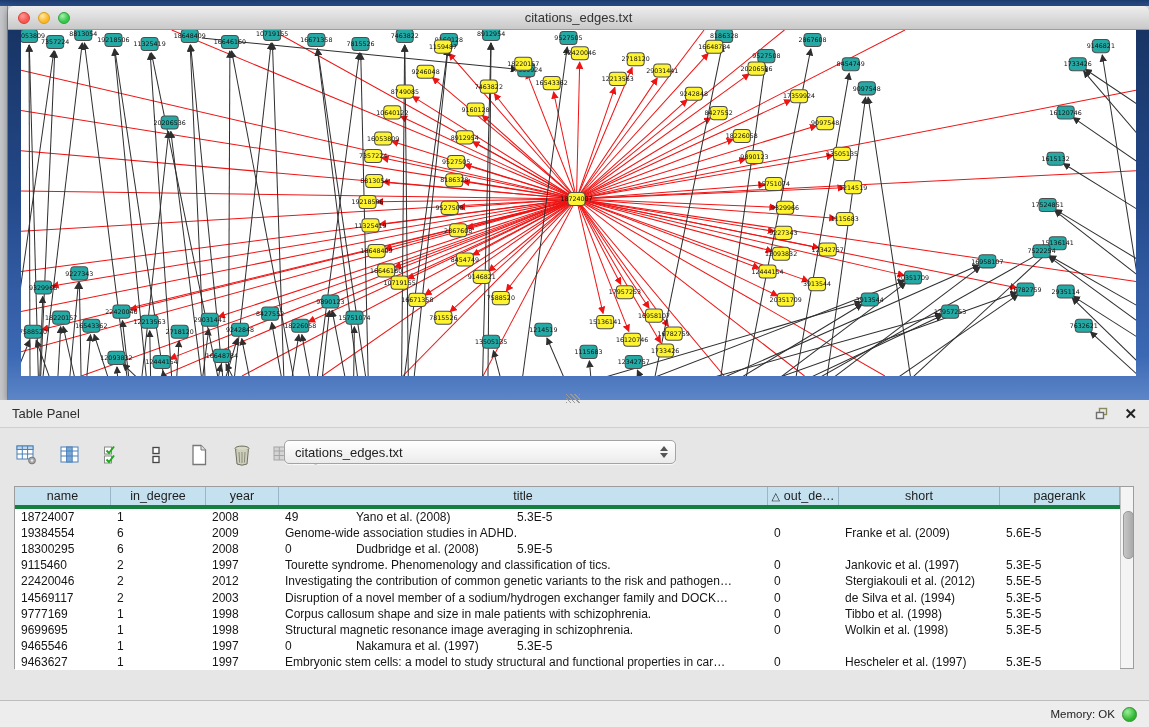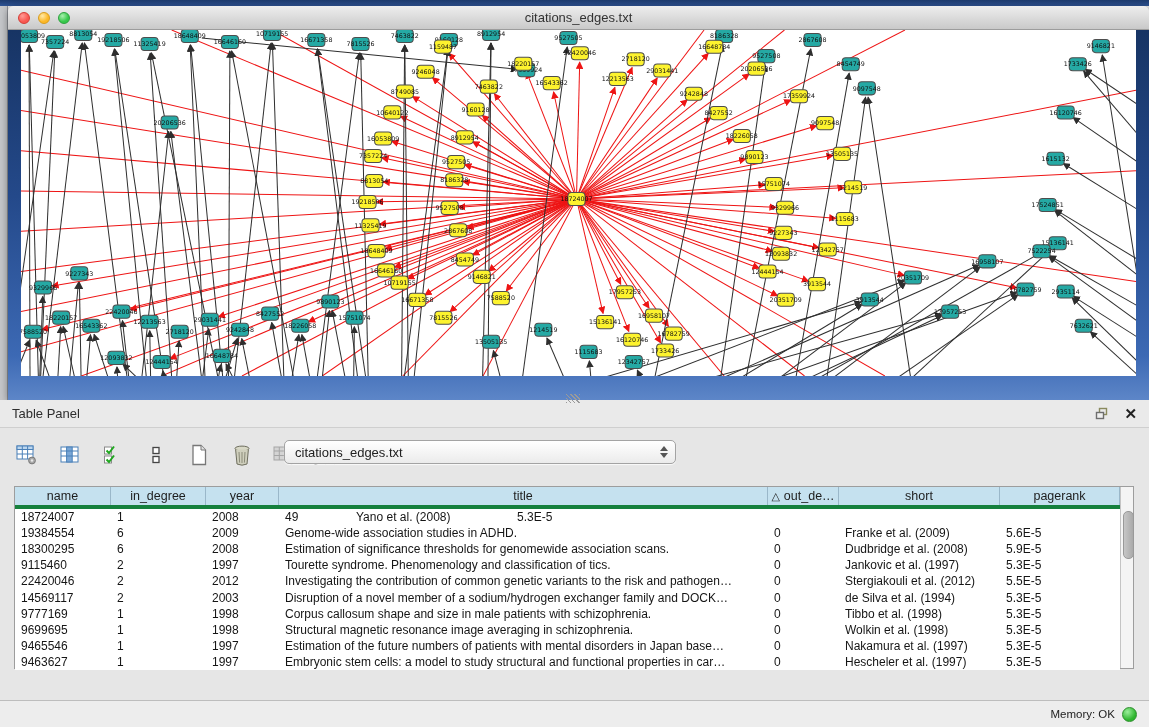--- a/index.html
+++ b/index.html
@@ -864,21 +864,20 @@
               <div class="cell" style="width: 73px;">2009</div>
               <div class="cell" style="width: 489px;">Genome-wide association studies in ADHD.</div>
               <div class="cell" style="width: 71px;">0</div>
               <div class="cell" style="width: 161px;">Franke et al. (2009)</div>
               <div class="cell" style="width: 120px;">5.6E-5</div>
             </div>
             <div class="grid-row">
               <div class="cell" style="width: 96px;">18300295</div>
               <div class="cell" style="width: 95px;">6</div>
               <div class="cell" style="width: 73px;">2008</div>
-              <div class="cell" style="width: 489px;">Estimation of significance thresholds for genomewide association scans.</div>
               <div class="cell" style="width: 71px;">0</div>
               <div class="cell" style="width: 161px;">Dudbridge et al. (2008)</div>
               <div class="cell" style="width: 120px;">5.9E-5</div>
             </div>
             <div class="grid-row">
               <div class="cell" style="width: 96px;">9115460</div>
               <div class="cell" style="width: 95px;">2</div>
               <div class="cell" style="width: 73px;">1997</div>
               <div class="cell" style="width: 489px;">Tourette syndrome. Phenomenology and classification of tics.</div>
               <div class="cell" style="width: 71px;">0</div>
@@ -918,21 +917,20 @@
               <div class="cell" style="width: 73px;">1998</div>
               <div class="cell" style="width: 489px;">Structural magnetic resonance image averaging in schizophrenia.</div>
               <div class="cell" style="width: 71px;">0</div>
               <div class="cell" style="width: 161px;">Wolkin et al. (1998)</div>
               <div class="cell" style="width: 120px;">5.3E-5</div>
             </div>
             <div class="grid-row">
               <div class="cell" style="width: 96px;">9465546</div>
               <div class="cell" style="width: 95px;">1</div>
               <div class="cell" style="width: 73px;">1997</div>
-              <div class="cell" style="width: 489px;">Estimation of the future numbers of patients with mental disorders in Japan base…</div>
               <div class="cell" style="width: 71px;">0</div>
               <div class="cell" style="width: 161px;">Nakamura et al. (1997)</div>
               <div class="cell" style="width: 120px;">5.3E-5</div>
             </div>
             <div class="grid-row">
               <div class="cell" style="width: 96px;">9463627</div>
               <div class="cell" style="width: 95px;">1</div>
               <div class="cell" style="width: 73px;">1997</div>
               <div class="cell" style="width: 489px;">Embryonic stem cells: a model to study structural and functional properties in car…</div>
               <div class="cell" style="width: 71px;">0</div>

